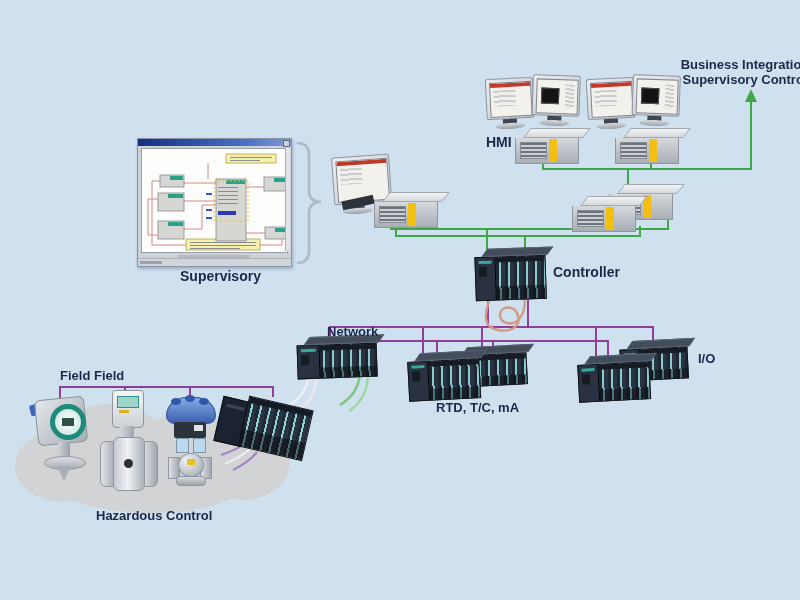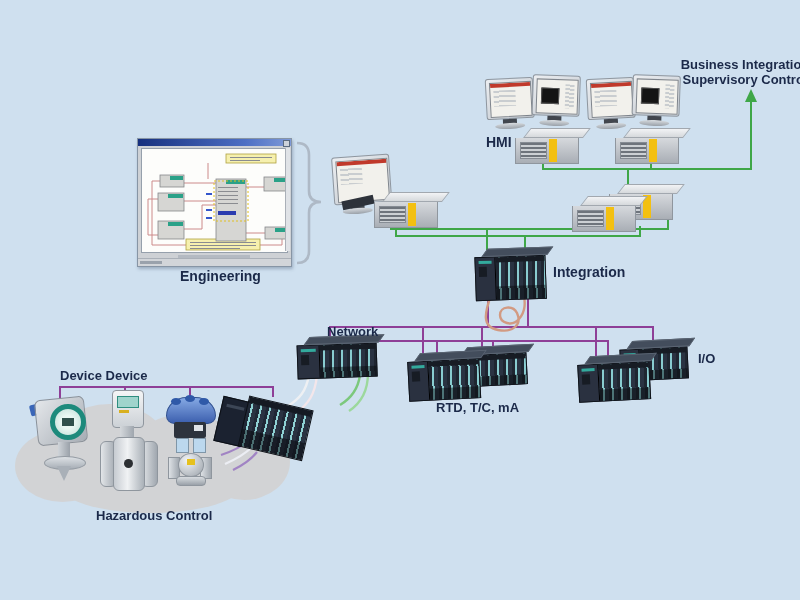--- a/index.html
+++ b/index.html
@@ -391,21 +391,21 @@
   <div class="abs" id="remote-io">
     <div class="rio-cpu"></div>
     <div class="rio-rail"></div>
   </div>
 
   <div class="lbl" style="left:679px;top:57px;width:132px;text-align:center;line-height:15px">
     <div>Business Integration</div>
     <div>Supervisory Control</div>
   </div>
   <div class="lbl" style="left:486px;top:134px;font-size:14px">HMI</div>
-  <div class="lbl" style="left:180px;top:268px;font-size:14px">Engineering</div>
-  <div class="lbl" style="left:553px;top:264px;font-size:14px">Integration</div>
+  <div class="lbl" style="left:180px;top:268px;font-size:14px">Supervisory</div>
+  <div class="lbl" style="left:553px;top:264px;font-size:14px">Controller</div>
   <div class="lbl" style="left:327px;top:324px">Network</div>
   <div class="lbl" style="left:698px;top:351px">I/O</div>
   <div class="lbl" style="left:436px;top:400px">RTD, T/C, mA</div>
-  <div class="lbl" style="left:60px;top:368px">Device Device</div>
+  <div class="lbl" style="left:60px;top:368px">Field Field</div>
   <div class="lbl" style="left:96px;top:508px">Hazardous Control</div>
 
 </div>
 
 </body></html>

